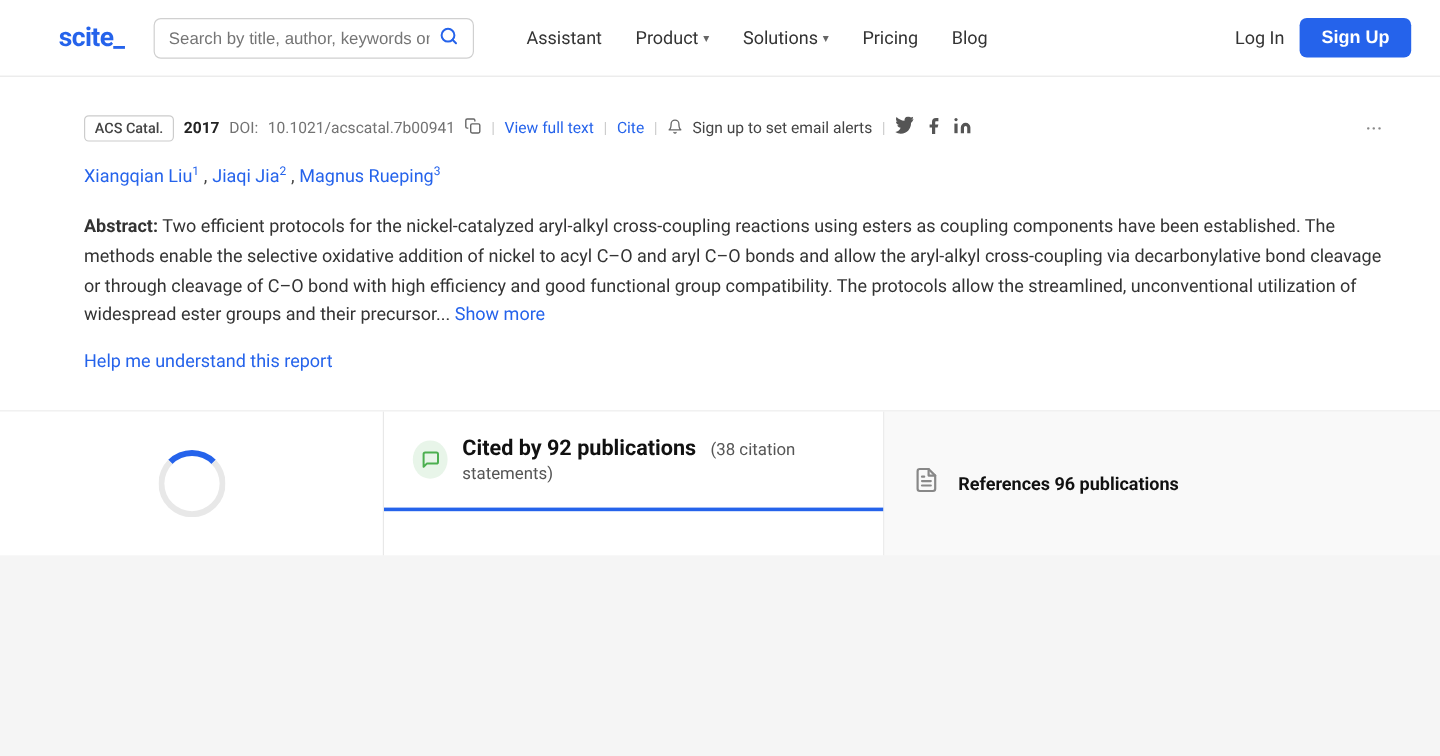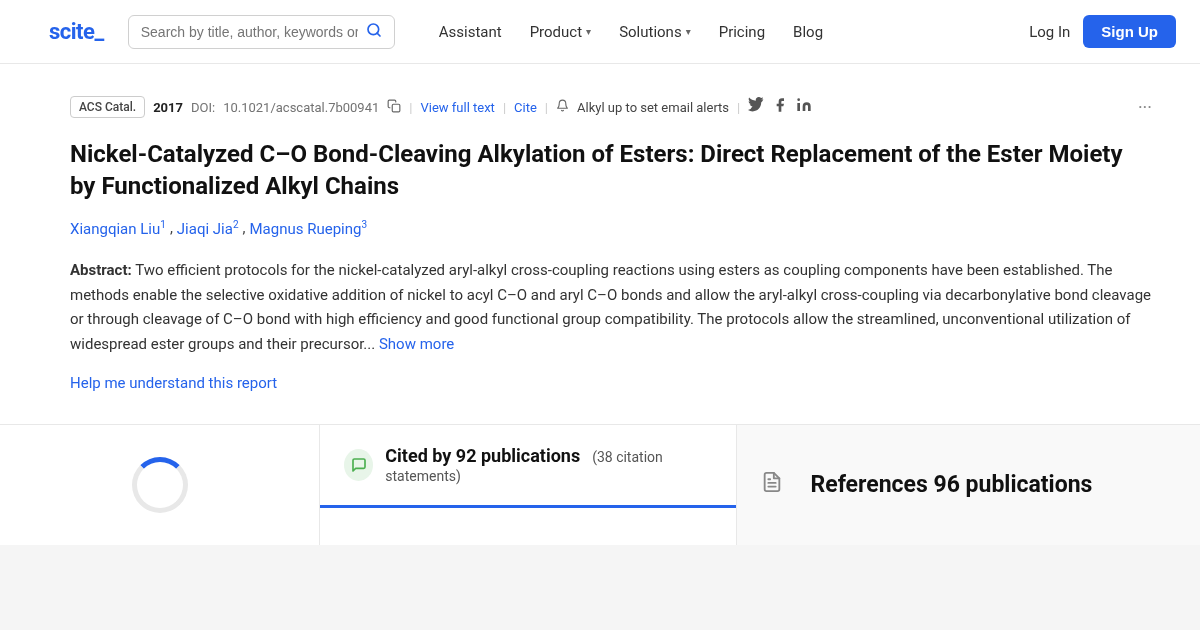--- a/index.html
+++ b/index.html
@@ -243,24 +243,23 @@
       display: flex;
       align-items: center;
       padding: 24px;
       gap: 16px;
     }
     .doc-icon {
       font-size: 22px;
       color: #777;
     }
     .references-label {
-      font-size: 23px;
+      font-size: 15px;
       font-weight: 700;
       color: #111;
-      margin-left: 12px;
     }
   </style>
 </head>
 <body>
 
 <nav class="navbar">
   <div class="logo">
     <span>scite</span><span style="color:#2563eb">_</span>
   </div>
 
@@ -318,21 +317,21 @@
     <a class="meta-link">View full text</a>
     <span class="meta-sep">|</span>
     <a class="meta-link">Cite</a>
     <span class="meta-sep">|</span>
     <span class="bell-icon">
       <svg width="13" height="13" viewBox="0 0 24 24" fill="none" stroke="#666" stroke-width="2" stroke-linecap="round" stroke-linejoin="round">
         <path d="M18 8A6 6 0 0 0 6 8c0 7-3 9-3 9h18s-3-2-3-9"></path>
           <path d="M13.73 21a2 2 0 0 1-3.46 0"></path>
       </svg>
     </span>
-    <span class="alert-text">Alkyl up to set email alerts</span>
+    <span class="alert-text">Sign up to set email alerts</span>
     <span class="meta-sep">|</span>
     <div class="social-icons">
       <span class="social-icon">
         <svg width="16" height="16" viewBox="0 0 24 24" fill="#555">
             <path d="M23 3a10.9 10.9 0 0 1-3.14 1.53A4.48 4.48 0 0 0 22.43.36a9 9 0 0 1-2.88 1.1A4.52 4.52 0 0 0 16.11 0c-2.5 0-4.52 2.02-4.52 4.52 0 .36.04.7.11 1.03C7.69 5.37 4.07 3.58 1.64.9a4.52 4.52 0 0 0-.61 2.27c0 1.57.8 2.95 2 3.76a4.49 4.49 0 0 1-2.05-.57v.06c0 2.19 1.56 4.02 3.63 4.43a4.52 4.52 0 0 1-2.04.08c.57 1.79 2.24 3.09 4.2 3.13A9.06 9.06 0 0 1 0 19.54a12.8 12.8 0 0 0 6.92 2.03c8.3 0 12.85-6.88 12.85-12.85 0-.2 0-.39-.01-.58A9.16 9.16 0 0 0 23 3z"></path>
           </svg>
       </span>
       <span class="social-icon">
         <svg width="16" height="16" viewBox="0 0 24 24" fill="#555">
             <path d="M18 2h-3a5 5 0 0 0-5 5v3H7v4h3v8h4v-8h3l1-4h-4V7a1 1 0 0 1 1-1h3z"></path>
@@ -343,21 +342,20 @@
             <path d="M16 8a6 6 0 0 1 6 6v7h-4v-7a2 2 0 0 0-2-2 2 2 0 0 0-2 2v7h-4v-7a6 6 0 0 1 6-6z"></path>
             <rect x="2" y="9" width="4" height="12"></rect>
             <circle cx="4" cy="4" r="2"></circle>
           </svg>
       </span>
     </div>
     <span class="more-icon">···</span>
   </div>
 
   
-  <h1 class="article-title">Nickel-Catalyzed C–O Bond-Cleaving Alkylation of Esters: Direct Replacement of the Ester Moiety by Functionalized Alkyl Chains</h1>
 
   
   <div class="authors">
     <a class="author-link">Xiangqian Liu<sup>1</sup></a>
     <span class="author-sep">,</span>
     <a class="author-link">Jiaqi Jia<sup>2</sup></a>
     <span class="author-sep">,</span>
     <a class="author-link">Magnus Rueping<sup>3</sup></a>
   </div>
 

